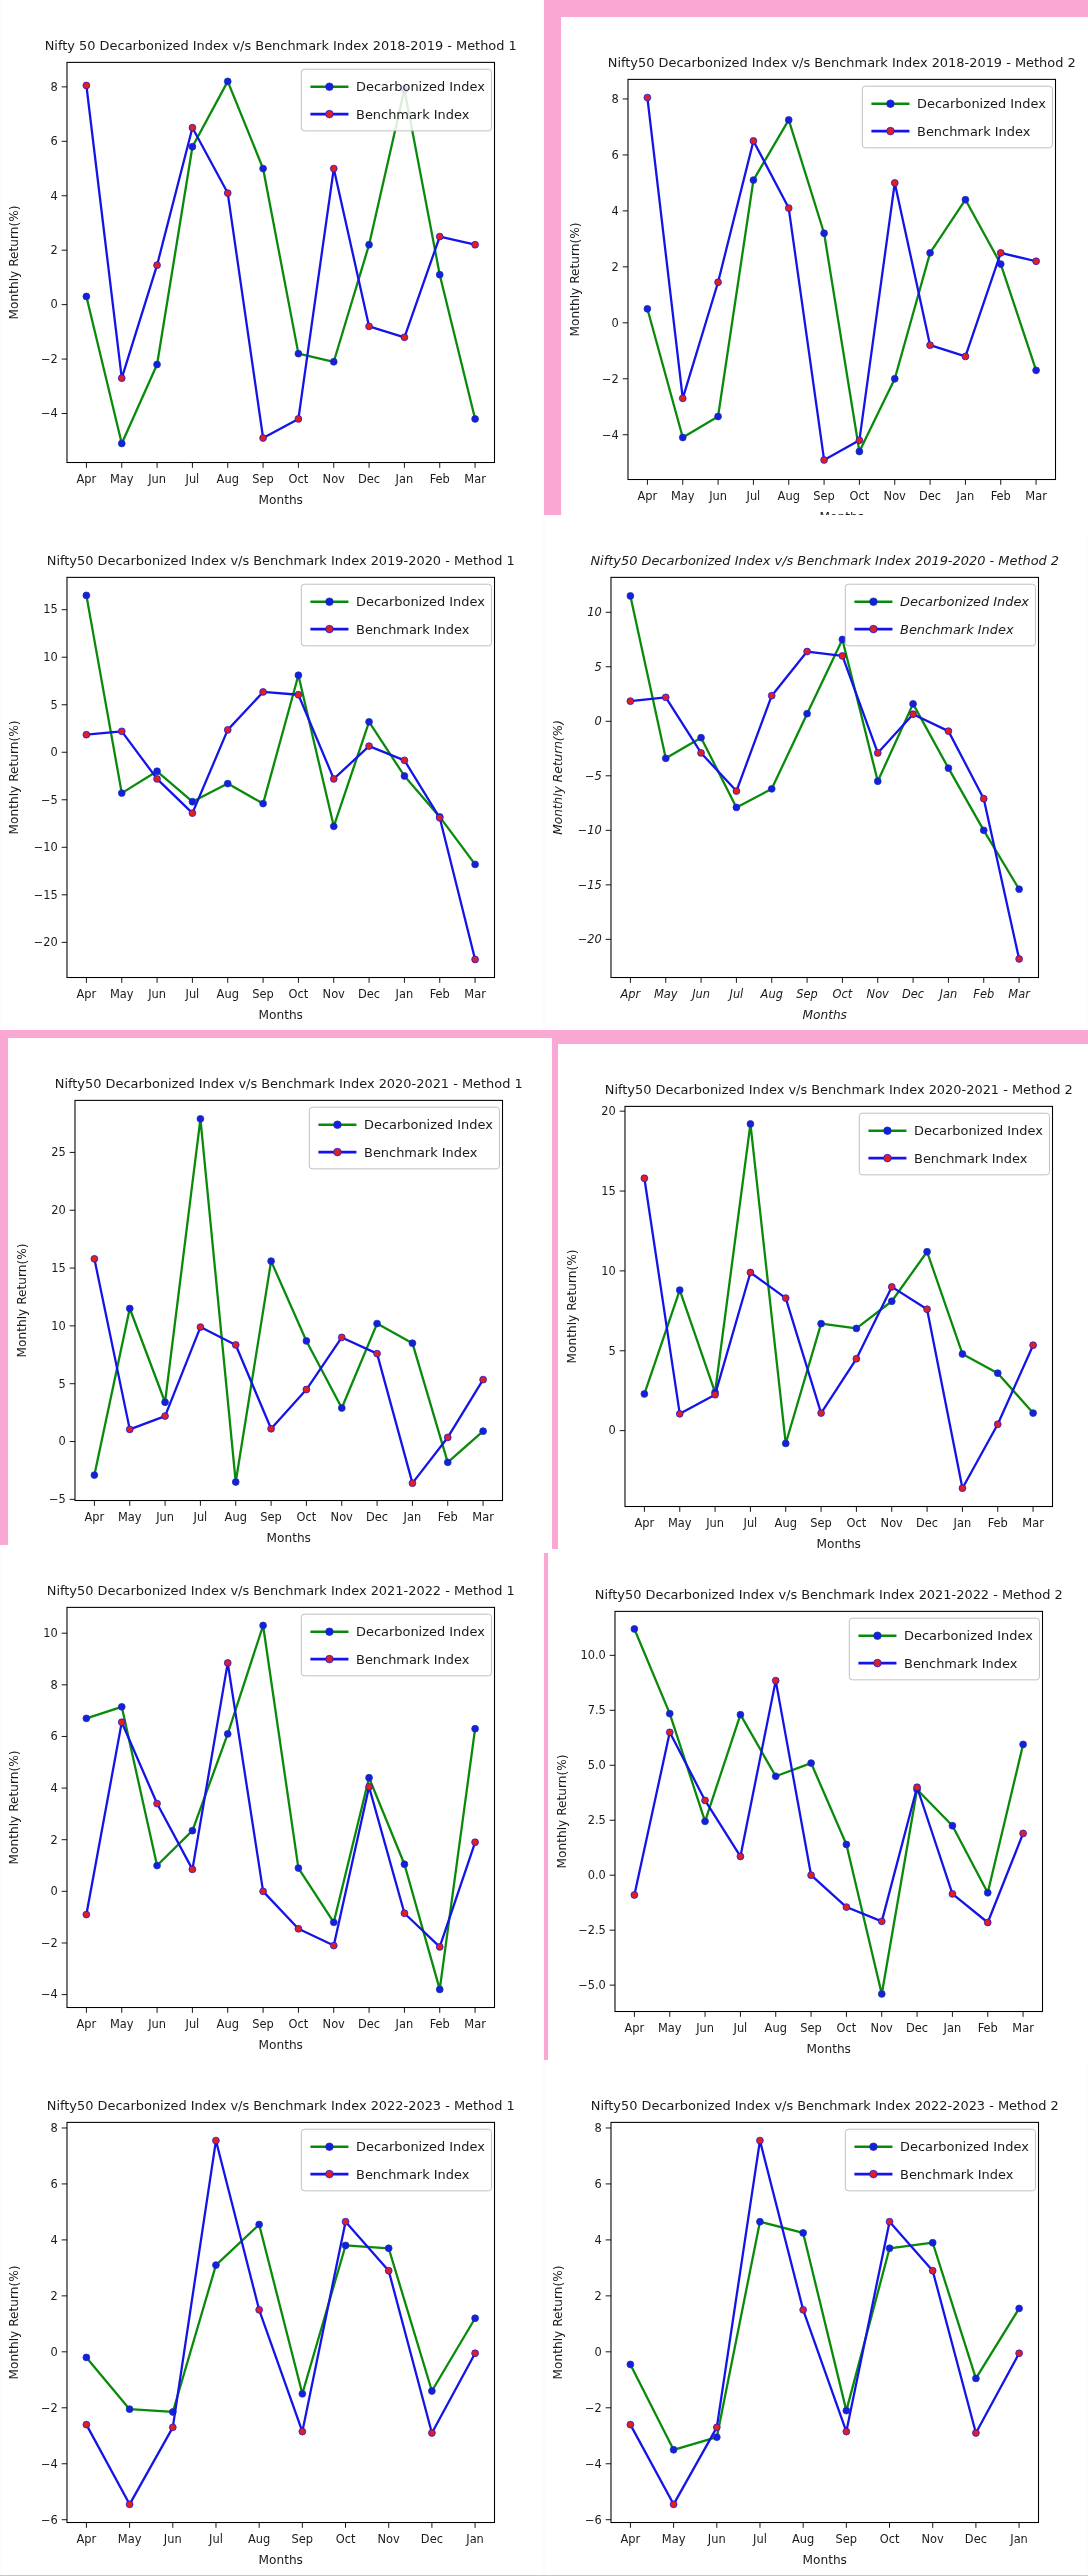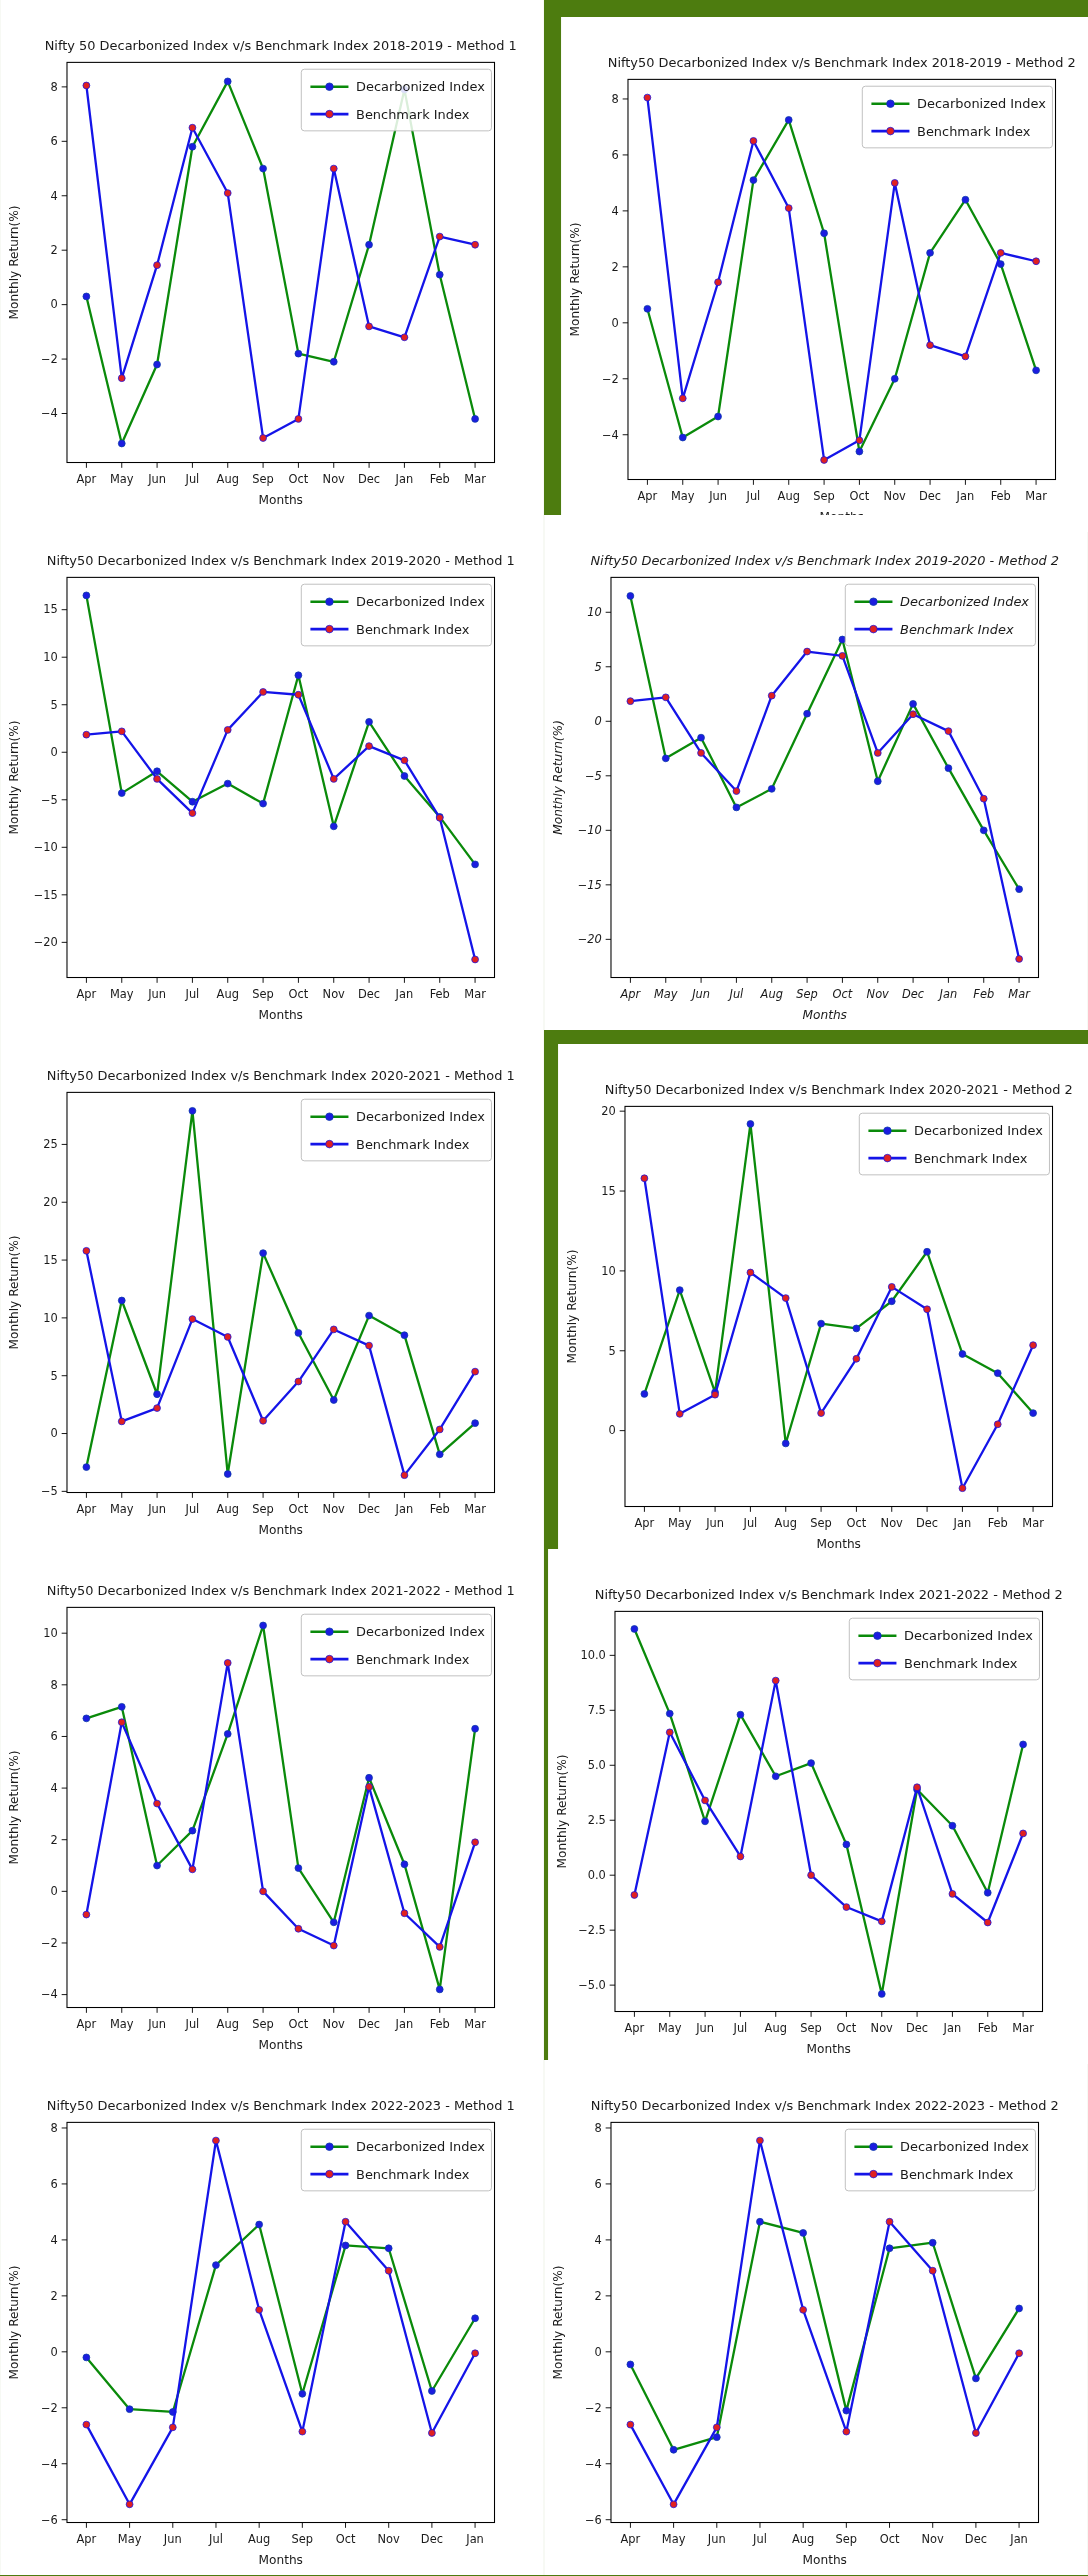--- a/index.html
+++ b/index.html
@@ -2,21 +2,21 @@
 <html style="font-size:12px"><head>
 <meta charset="utf-8">
 <style>
   html, body { margin: 0; padding: 0; background: #ffffff; }
   body { width: 1088px; font-family: "DejaVu Sans", sans-serif; }
   #figure-grid {
     width: 1088px; height: 2576px;
     display: grid;
     grid-template-columns: 544px 544px;
     grid-template-rows: repeat(5, 515px);
-    background: #4d7c0f;
+    background: #f9a8d4;
   }
   .panel { width: 544px; height: 515px; overflow: hidden; }
   .panel svg { display: block; }
 </style>
 </head>
 <body>
 
 <div id="figure-grid">
     <figure class="panel" style="margin: 0px;">
       <svg width="544" height="515" viewBox="0 0 715 677">
@@ -341,21 +341,21 @@
           <rect x="396" y="91" width="250" height="81" rx="4" fill="rgba(255,255,255,0.85)" stroke="#bbbbbb" stroke-width="1.2"></rect>
           <line x1="408" y1="114" x2="458" y2="114" stroke="#0a8a0a" stroke-width="3.5"></line>
           <circle cx="433" cy="114" r="5" fill="#1c1ce0" stroke="#0a3ca8" stroke-width="1"></circle>
           <text x="468" y="120" font-size="17" fill="#1a1a1a">Decarbonized Index</text>
           <line x1="408" y1="150" x2="458" y2="150" stroke="#1414e8" stroke-width="3.5"></line>
           <circle cx="433" cy="150" r="5" fill="#e02020" stroke="#1414e8" stroke-width="1"></circle>
           <text x="468" y="156" font-size="17" fill="#1a1a1a">Benchmark Index</text>
         </g>
       </svg>
     </figure>
-    <figure class="panel" style="margin: 0px;">
+    <figure class="panel" style="margin: 8px;">
       <svg width="544" height="515" viewBox="0 0 715 677">
         <rect x="0" y="0" width="715" height="677" fill="#ffffff"></rect>
         <text x="369" y="66" text-anchor="middle" font-size="17" fill="#1a1a1a">Nifty50 Decarbonized Index v/s Benchmark Index 2020-2021 - Method 1</text>
         <line x1="81" y1="150.41040462427745" x2="88" y2="150.41040462427745" stroke="#000000" stroke-width="1.2"></line>
         <text x="76" y="155.41040462427745" text-anchor="end" font-size="15" fill="#1a1a1a">25</text>
         <line x1="81" y1="226.42196531791907" x2="88" y2="226.42196531791907" stroke="#000000" stroke-width="1.2"></line>
         <text x="76" y="231.42196531791907" text-anchor="end" font-size="15" fill="#1a1a1a">20</text>
         <line x1="81" y1="302.4335260115607" x2="88" y2="302.4335260115607" stroke="#000000" stroke-width="1.2"></line>
         <text x="76" y="307.4335260115607" text-anchor="end" font-size="15" fill="#1a1a1a">15</text>
         <line x1="81" y1="378.4450867052023" x2="88" y2="378.4450867052023" stroke="#000000" stroke-width="1.2"></line>

